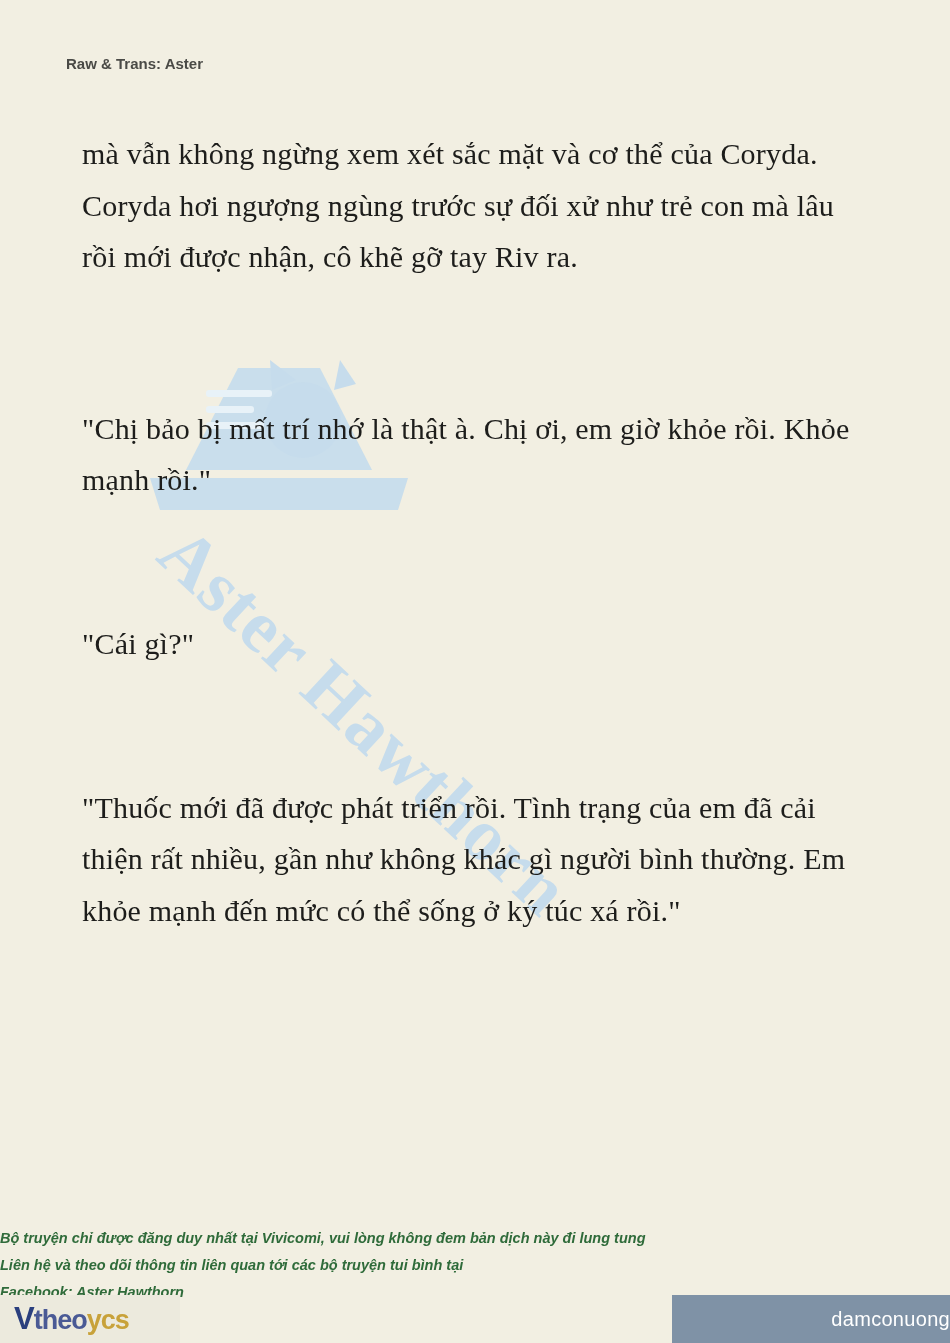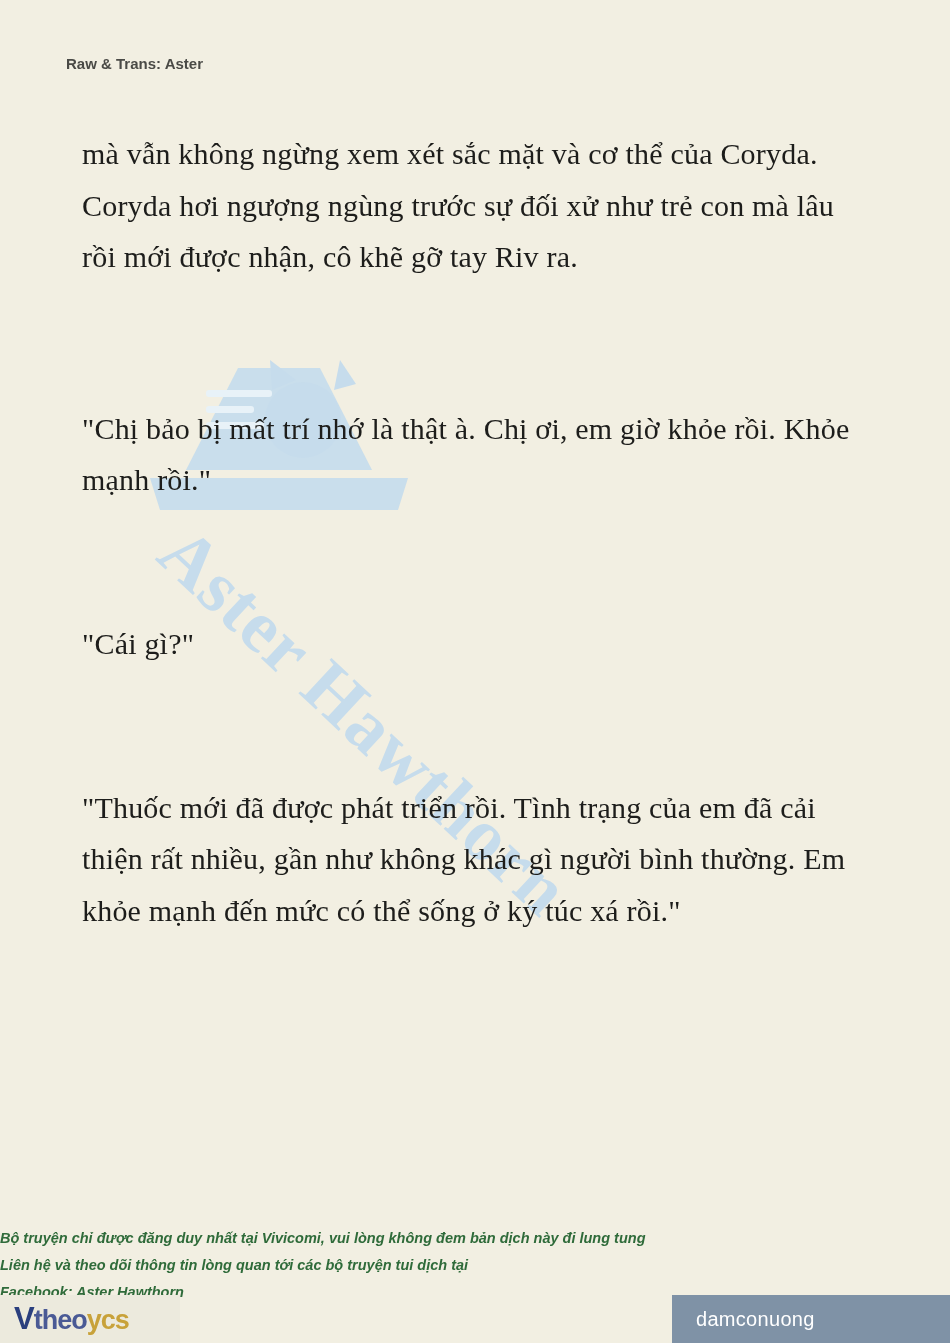--- a/index.html
+++ b/index.html
@@ -132,21 +132,21 @@
 
   .bottom-bar-right {
     position: absolute;
     right: 0;
     bottom: 0;
     width: 278px;
     height: 48px;
     background: #7f92a6;
     display: flex;
     align-items: center;
-    justify-content: flex-start;
+    justify-content: flex-end;
     padding-left: 24px;
     box-sizing: border-box;
     z-index: 4;
   }
   .bottom-bar-right span {
     font-family: "Liberation Sans", sans-serif;
     font-size: 20px;
     color: #ffffff;
     letter-spacing: 0.3px;
   }
@@ -179,21 +179,21 @@
     <div class="gap-lg"></div>
     <p class="para">"Chị bảo bị mất trí nhớ là thật à. Chị ơi, em giờ khỏe rồi. Khỏe mạnh rồi."</p>
     <div class="gap-md"></div>
     <p class="para">"Cái gì?"</p>
     <div class="gap-md"></div>
     <p class="para">"Thuốc mới đã được phát triển rồi. Tình trạng của em đã cải thiện rất nhiều, gần như không khác gì người bình thường. Em khỏe mạnh đến mức có thể sống ở ký túc xá rồi."</p>
   </div>
 
   <div class="footer-notes">
     <div>Bộ truyện chỉ được đăng duy nhất tại Vivicomi, vui lòng không đem bản dịch này đi lung tung</div>
-    <div>Liên hệ và theo dõi thông tin lòng quan tới các bộ truyện tui dịch tại</div>
+    <div>Liên hệ và theo dõi thông tin liên quan tới các bộ truyện tui bình tại</div>
     <div>Facebook: Aster Hawthorn</div>
   </div>
 
   <div class="bottom-bar-left">
     <div class="brand">
       <span class="v">V</span>
       <span class="mid">theo</span>
       <span class="y">ycs</span>
     </div>
   </div>

